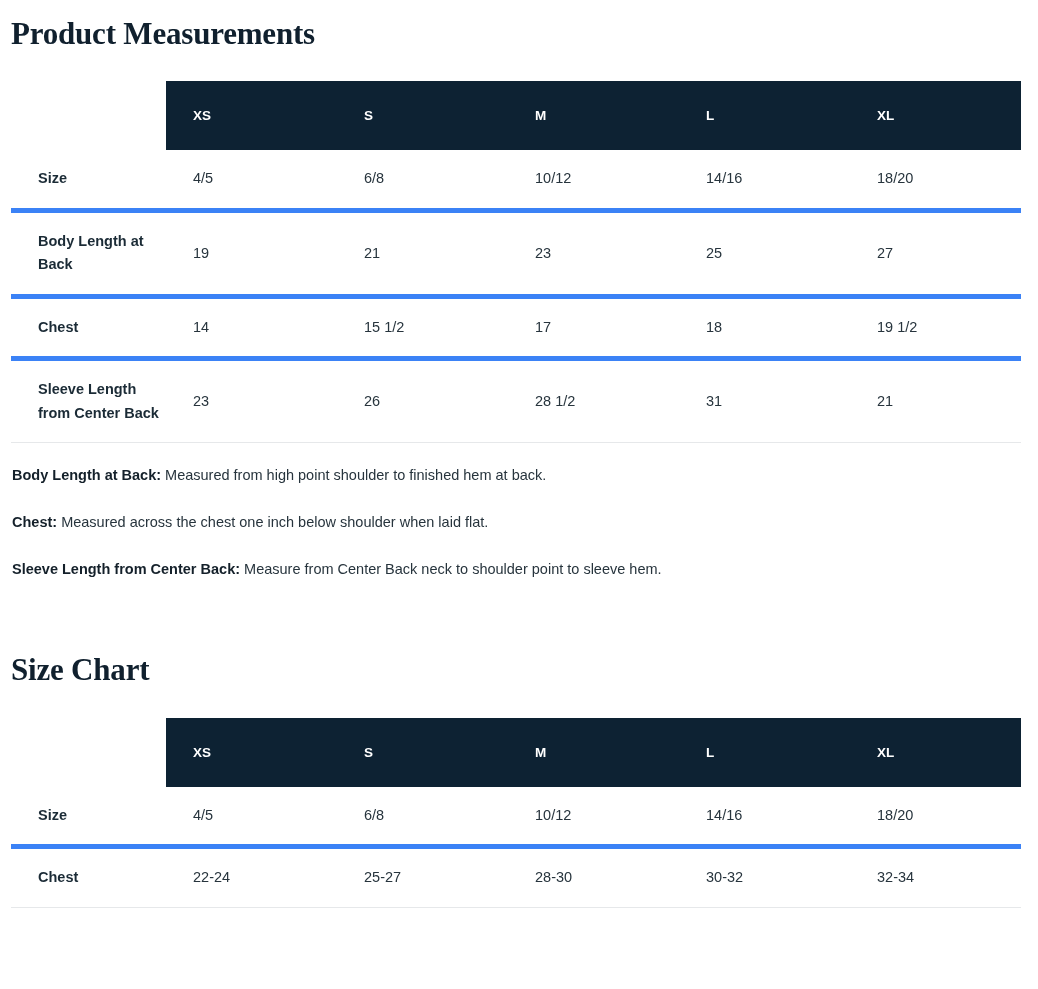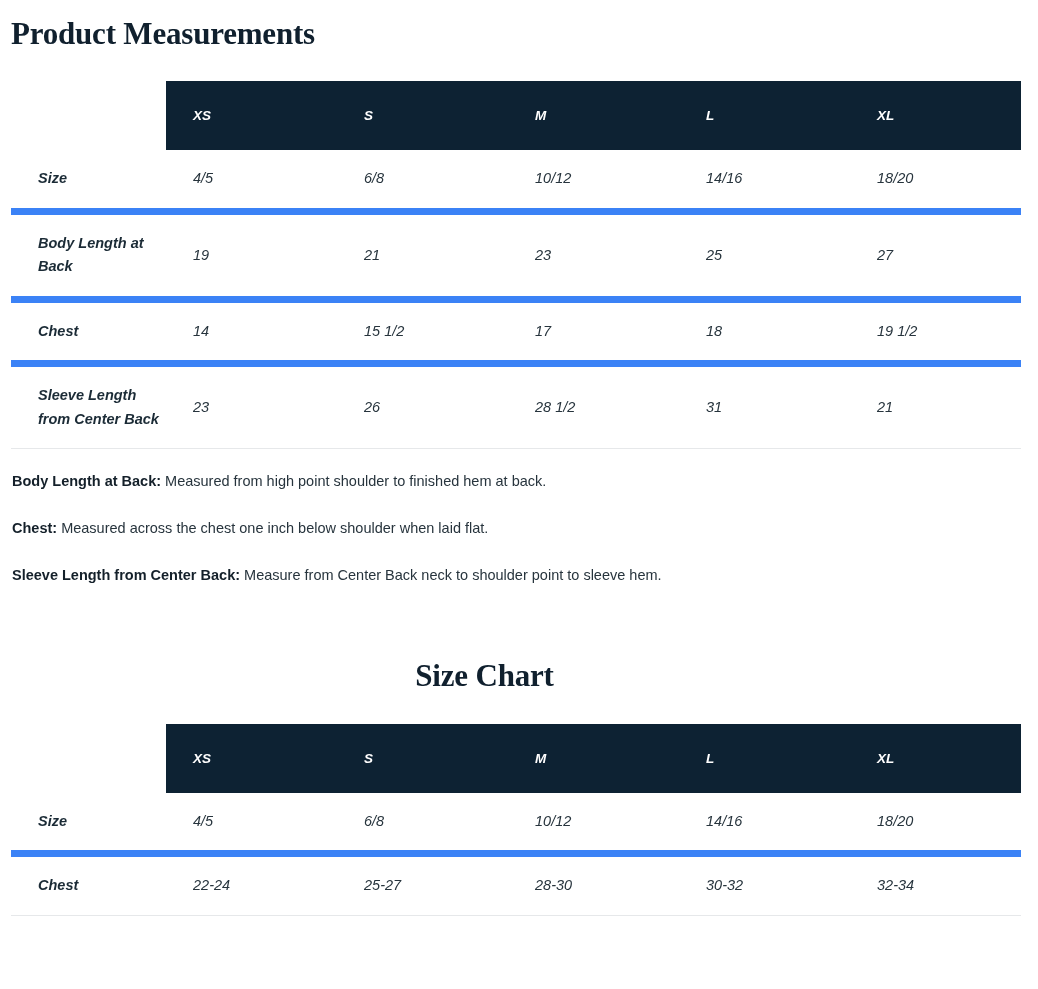--- a/index.html
+++ b/index.html
@@ -27,21 +27,20 @@
     letter-spacing: -0.2px;
     color: #10202e;
     margin: 0 0 0 11px;
     padding: 0;
     line-height: 1.3;
   }
   .table-wrap {
     margin-top: 27px;
     padding-left: 11px;
     padding-right: 12px;
-    font-style: italic;
   }
   table.size-table {
     border-collapse: collapse;
     width: 1010px;
     table-layout: fixed;
   }
   table.size-table col.label-col { width: 155px; }
   table.size-table col.val-col { width: 171px; }
 
   table.size-table thead th {
@@ -55,21 +54,21 @@
     height: 25px;
   }
   table.size-table thead th.corner {
     background: #ffffff;
     padding: 0;
   }
   table.size-table tbody td {
     font-size: 14.5px;
     color: #27343d;
     padding: 17px 0 17px 27px;
-    border-bottom: 7px solid #3b82f6;
+    border-bottom: 5px solid #3b82f6;
     vertical-align: middle;
     line-height: 1.62;
   }
   table.size-table tbody td.rowlabel {
     font-weight: 700;
     color: #1b2b36;
     font-size: 14.5px;
     max-width: 120px;
   }
   table.size-table tbody tr:last-child td {
@@ -85,21 +84,21 @@
     font-size: 14.5px;
     line-height: 1.45;
     color: #27343d;
   }
   .notes p b {
     font-weight: 700;
     color: #14202a;
   }
   .spacer-lg { height: 44px; }
   .spacer-md { height: 22px; }
-  .title-2 { margin-top: 0; text-align: center; }
+  .title-2 { margin-top: 0; }
 </style>
 </head>
 <body>
 
 <div class="page">
 
   <h1 class="section-title">Product Measurements</h1>
 
   <div class="table-wrap">
     <table class="size-table">

